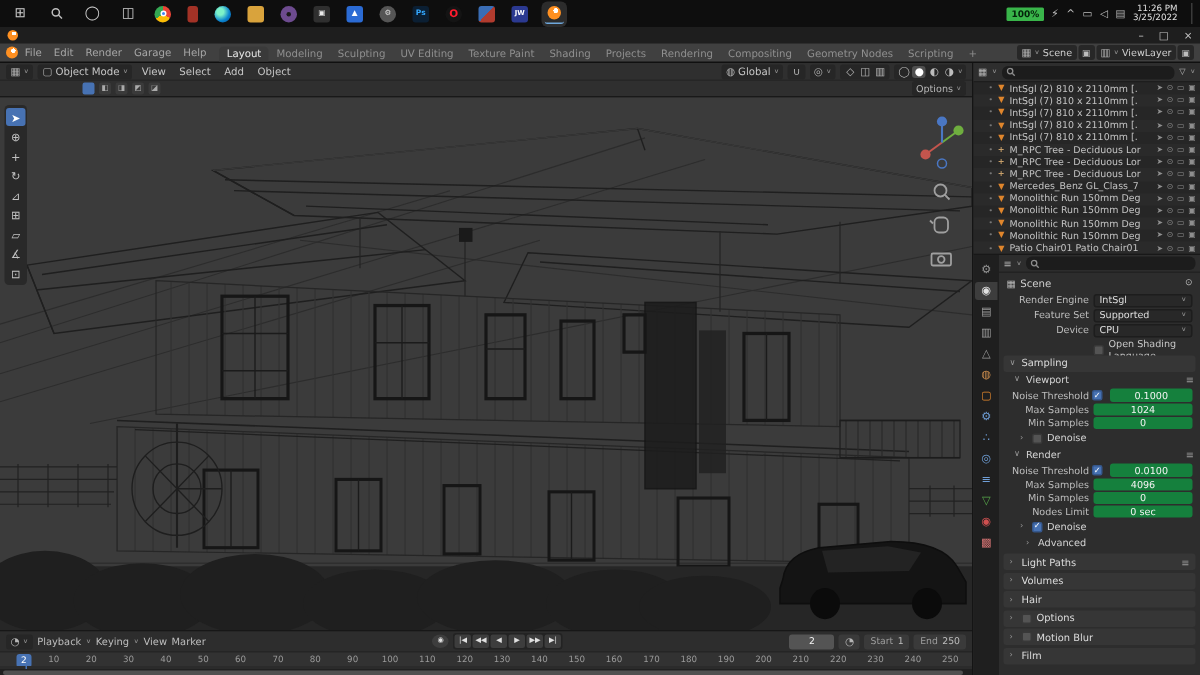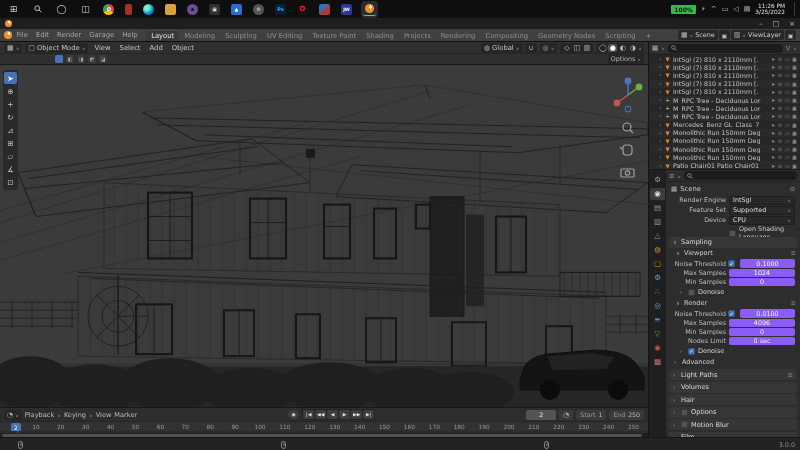--- a/index.html
+++ b/index.html
@@ -93,21 +93,21 @@
   .props-tabs{width:17px;background:#1f1f1f;display:flex;flex-direction:column;align-items:center;gap:2.5px;padding-top:4px;flex:none}
   .ptab{width:15px;height:11.5px;display:flex;align-items:center;justify-content:center;font-size:7.5px;color:#989898;border-radius:2px 0 0 2px}
   .ptab.active{background:#3d3d3d;color:#e0e0e0}
   .props-body{flex:1;display:flex;flex-direction:column;min-width:0;overflow:hidden}
   .pr-header{height:12px;display:flex;align-items:center;gap:3px;padding:0 3px;border-bottom:1px solid #222;flex:none}
   .breadcrumb{height:13px;display:flex;align-items:center;gap:3px;padding:0 5px;font-size:6.8px;color:#cfcfcf;flex:none}
   .prow{display:grid;grid-template-columns:58px 1fr;align-items:center;column-gap:3px;height:10px;padding:0 5px 0 2px;font-size:6.4px;flex:none}
   .prow3{display:grid;grid-template-columns:58px 10px 1fr;align-items:center;column-gap:2px;height:10px;padding:0 5px 0 2px;font-size:6.4px;flex:none}
   .plabel{text-align:right;color:#bdbdbd;white-space:nowrap;overflow:hidden}
   .pdrop{background:#282828;border:1px solid #1d1d1d;border-radius:2px;height:9px;display:flex;align-items:center;justify-content:space-between;padding:0 3px;color:#dedede}
-  .pfield{background:#8b5cf6;border-radius:2px;height:8.5px;display:flex;align-items:center;justify-content:center;color:#f4f4f4}
+  .pfield{background:#15803d;border-radius:2px;height:8.5px;display:flex;align-items:center;justify-content:center;color:#f4f4f4}
   .pcheck{width:7px;height:7px;border-radius:1.5px;background:#545454;border:1px solid #383838;flex:none;display:flex;align-items:center;justify-content:center;font-size:5.5px;color:#fff}
   .pcheck.on{background:#4772b3;border-color:#35578c}
   .psec{height:11px;background:#363636;border-radius:2px;margin:1.5px 3px 0;display:flex;align-items:center;gap:3px;font-size:6.6px;color:#dcdcdc;padding:0 4px;flex:none}
   .psub{height:11px;display:flex;align-items:center;gap:3px;font-size:6.5px;color:#d2d2d2;padding:0 4px 0 10px;flex:none}
   .sec-caret{font-size:5.5px;color:#9a9a9a;width:5px}
   .preset-ico{margin-left:auto;font-size:6.5px;color:#9a9a9a}
 
   
   .statusbar{height:13px;background:#232323;border-top:1px solid #141414;position:relative;flex:none;font-size:6.4px;color:#8f8f8f}
   .mouse-hint{position:absolute;top:2.5px;width:5px;height:8px;border:1px solid #8a8a8a;border-radius:2.5px}
@@ -772,21 +772,21 @@
           </div>
           <div class="prow" style="height:9px">
             <span class="plabel">Nodes Limit</span>
             <span class="pfield">0 sec</span>
           </div>
           <div class="psub" style="padding-left:14px">
             <span class="sec-caret">›</span>
               <span class="pcheck on">✓</span>
               <span>Denoise</span>
           </div>
-          <div class="psub" style="padding-left:8px">
+          <div class="psub" style="padding-left:18px">
             <span class="sec-caret">›</span>
               <span>Advanced</span>
           </div>
 
           <div class="psec">
             <span class="sec-caret">›</span>
               <span>Light Paths</span>
               <span class="preset-ico">≡</span>
           </div>
           <div class="psec">
@@ -810,19 +810,13 @@
           <div class="psec">
             <span class="sec-caret">›</span>
               <span>Film</span>
           </div>
 
         </div>
       </div>
     </div>
   </div>
 
-  <div class="statusbar">
-    <span class="mouse-hint" style="left:18px"></span>
-    <span class="mouse-hint" style="left:281px"></span>
-    <span class="mouse-hint" style="left:544px"></span>
-    <span class="sb-version">3.0.0</span>
-  </div>
 </div>
 
 </body></html>

